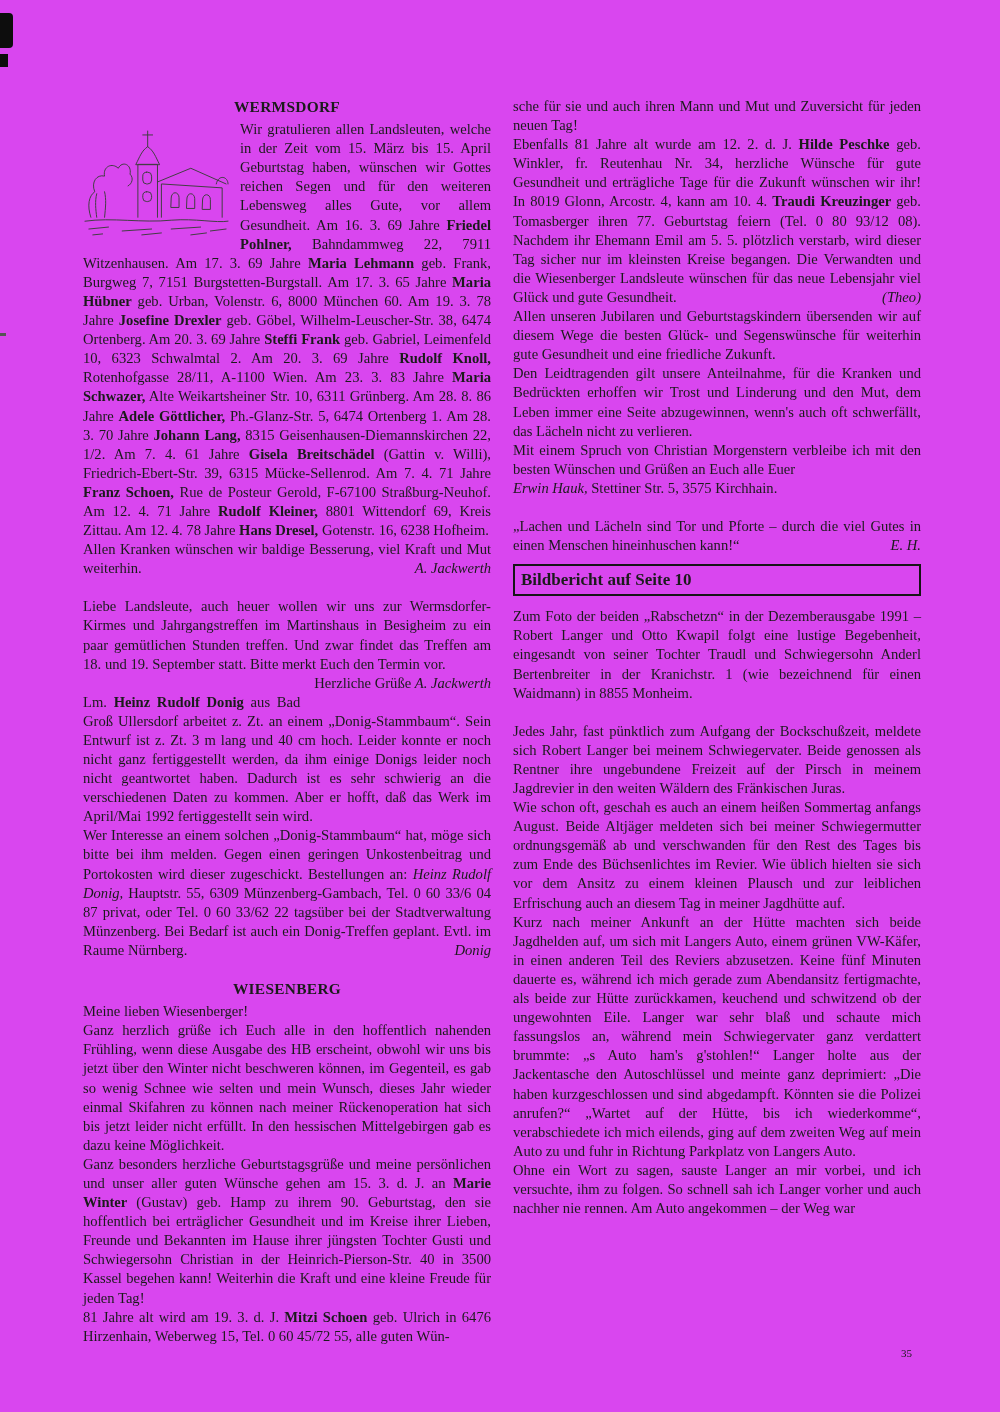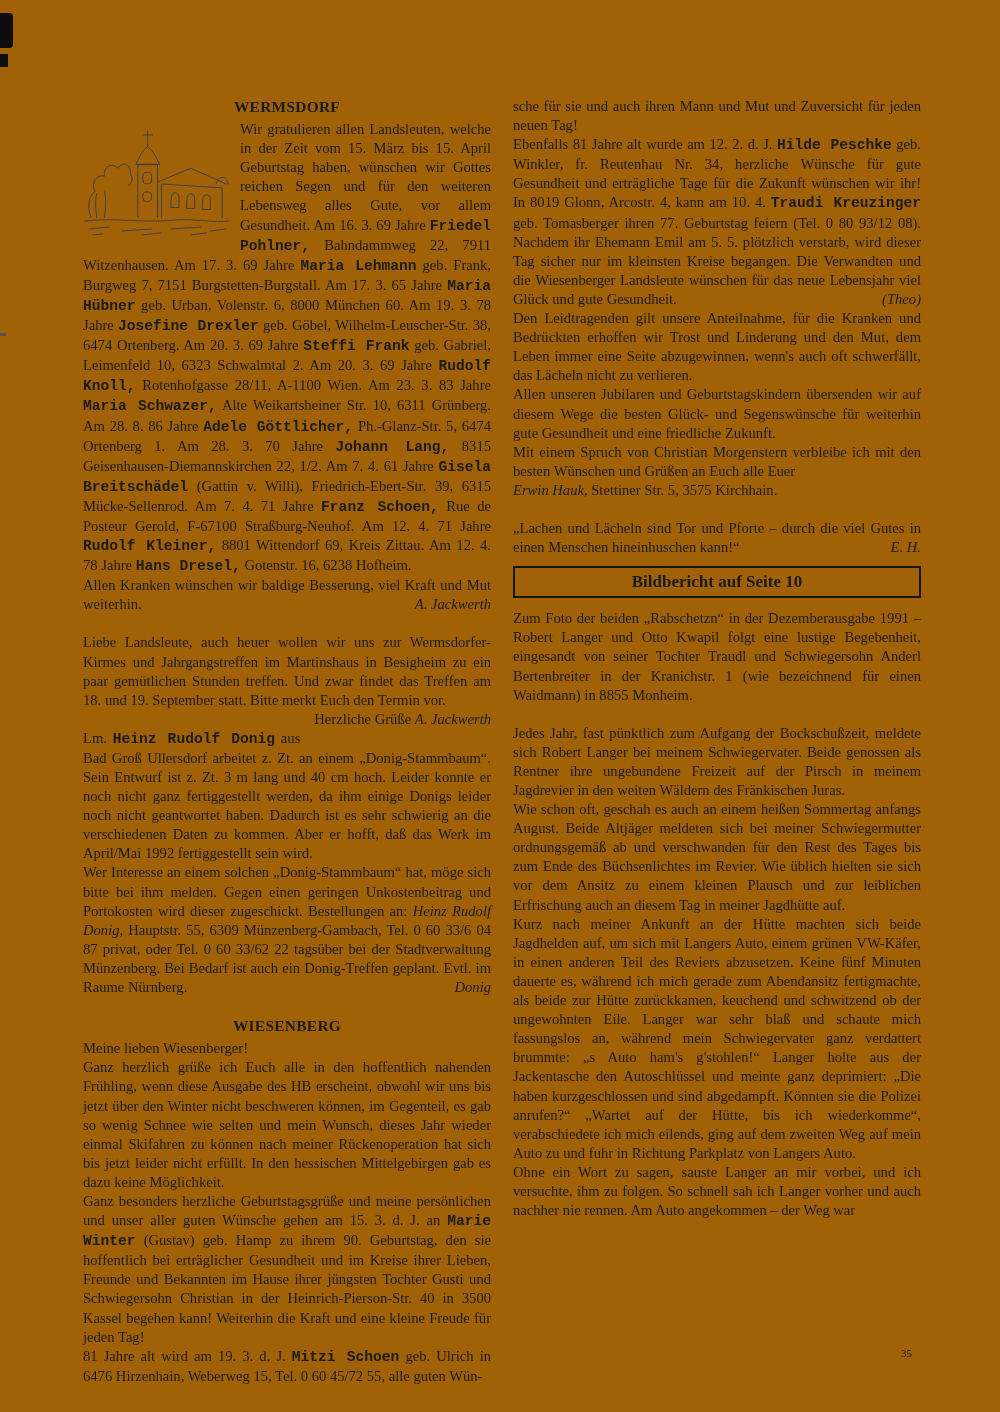--- a/index.html
+++ b/index.html
@@ -1,34 +1,34 @@
 <!DOCTYPE html>
 <html><head>
 <meta charset="utf-8">
 <style>
   * { box-sizing: border-box; }
   html, body { margin: 0; padding: 0; background: #ffffff; }
   .page {
     position: relative; width: 1000px; height: 1412px; overflow: hidden;
-    background: #a16207; color: #1b1b1b;
+    background: #d946ef; color: #1b1b1b;
     font-family: "Liberation Serif", serif;
     font-size: 14.6px; line-height: 19.1px;
   }
   .columns { position: absolute; left: 83px; top: 97px; width: 838px; display: flex; gap: 22px; }
   .col { width: 408px; }
   p { margin: 0; text-align: justify; hyphens: auto; -webkit-hyphens: auto; }
-  .b { font-weight: 700; font-family: Liberation Mono, monospace; }
+  .b { font-weight: 700; }
   .i { font-style: italic; }
   .sig { float: right; padding-left: 14px; }
   .gap { height: 19px; }
   .heading { margin: 0 0 4px; text-align: center; font-weight: 700; font-size: 15.4px; letter-spacing: .3px; }
   .center { text-align: left; }
   .bold-line { font-weight: 700; }
   .church { float: left; width: 147px; height: 118px; margin: 2px 10px 2px 0; }
-  .box { border: 2px solid #151515; margin: 9px 0 11px; padding: 4px 6px 5px; text-align: center; font-weight: 700; font-size: 17px; }
+  .box { border: 2px solid #151515; margin: 9px 0 11px; padding: 4px 6px 5px; text-align: left; font-weight: 700; font-size: 17px; }
   .pageno { position: absolute; left: 901px; top: 1344px; font-size: 11px; }
   .mark { position: absolute; background: #0d0d0d; }
   .m1 { left: 0; top: 13px; width: 13px; height: 35px; border-radius: 0 4px 4px 0; }
   .m2 { left: 0; top: 54px; width: 8px; height: 13px; }
   .m3 { left: 0; top: 333px; width: 6px; height: 3px; background: #555; }
 </style>
 </head>
 <body>
 
 <div class="page" lang="de">
@@ -79,22 +79,22 @@
       <div class="heading">WIESENBERG</div>
       <p>Meine lieben Wiesenberger!</p>
       <p>Ganz herzlich grüße ich Euch alle in den hoffentlich nahenden Frühling, wenn diese Ausgabe des HB erscheint, obwohl wir uns bis jetzt über den Winter nicht beschweren können, im Gegenteil, es gab so wenig Schnee wie selten und mein Wunsch, dieses Jahr wieder einmal Skifahren zu können nach meiner Rückenoperation hat sich bis jetzt leider nicht erfüllt. In den hessischen Mittelgebirgen gab es dazu keine Möglichkeit.</p>
       <p><span>Ganz besonders herzliche Geburtstagsgrüße und meine persönlichen und unser aller guten Wünsche gehen am 15. 3. d. J. an </span><span class="b">Marie Winter</span><span> (Gustav) geb. Hamp zu ihrem 90. Geburtstag, den sie hoffentlich bei erträglicher Gesundheit und im Kreise ihrer Lieben, Freunde und Bekannten im Hause ihrer jüngsten Tochter Gusti und Schwiegersohn Christian in der Heinrich-Pierson-Str. 40 in 3500 Kassel begehen kann! Weiterhin die Kraft und eine kleine Freude für jeden Tag!</span></p>
       <p><span>81 Jahre alt wird am 19. 3. d. J. </span><span class="b">Mitzi Schoen</span><span> geb. Ulrich in 6476 Hirzenhain, Weberweg 15, Tel. 0 60 45/72 55, alle guten Wün-</span></p>
     </div>
 
     <div class="col">
       <p>sche für sie und auch ihren Mann und Mut und Zuversicht für jeden neuen Tag!</p>
       <p><span>Ebenfalls 81 Jahre alt wurde am 12. 2. d. J. </span><span class="b">Hilde Peschke</span><span> geb. Winkler, fr. Reutenhau Nr. 34, herzliche Wünsche für gute Gesundheit und erträgliche Tage für die Zukunft wünschen wir ihr! In 8019 Glonn, Arcostr. 4, kann am 10. 4. </span><span class="b">Traudi Kreuzinger</span><span> geb. Tomasberger ihren 77. Geburtstag feiern (Tel. 0 80 93/12 08). Nachdem ihr Ehemann Emil am 5. 5. plötzlich verstarb, wird dieser Tag sicher nur im kleinsten Kreise begangen. Die Verwandten und die Wiesenberger Landsleute wünschen für das neue Lebensjahr viel Glück und gute Gesundheit.</span><span class="sig"><span class="i">(Theo)</span></span></p>
+      <p>Allen unseren Jubilaren und Geburtstagskindern übersenden wir auf diesem Wege die besten Glück- und Segenswünsche für weiterhin gute Gesundheit und eine friedliche Zukunft.</p>
       <p>Den Leidtragenden gilt unsere Anteilnahme, für die Kranken und Bedrückten erhoffen wir Trost und Linderung und den Mut, dem Leben immer eine Seite abzugewinnen, wenn's auch oft schwerfällt, das Lächeln nicht zu verlieren.</p>
-      <p>Allen unseren Jubilaren und Geburtstagskindern übersenden wir auf diesem Wege die besten Glück- und Segenswünsche für weiterhin gute Gesundheit und eine friedliche Zukunft.</p>
       <p>Mit einem Spruch von Christian Morgenstern verbleibe ich mit den besten Wünschen und Grüßen an Euch alle Euer</p>
       <p class="center"><span class="i">Erwin Hauk,</span><span> Stettiner Str. 5, 3575 Kirchhain.</span></p>
       <div class="gap"></div>
       <p><span>„Lachen und Lächeln sind Tor und Pforte – durch die viel Gutes in einen Menschen hineinhuschen kann!“</span><span class="sig"><span class="i">E. H.</span></span></p>
 
       <div class="box">Bildbericht auf Seite 10</div>
 
       <p>Zum Foto der beiden „Rabschetzn“ in der Dezemberausgabe 1991 – Robert Langer und Otto Kwapil folgt eine lustige Begebenheit, eingesandt von seiner Tochter Traudl und Schwiegersohn Anderl Bertenbreiter in der Kranichstr. 1 (wie bezeichnend für einen Waidmann) in 8855 Monheim.</p>
       <div class="gap"></div>
       <p>Jedes Jahr, fast pünktlich zum Aufgang der Bockschußzeit, meldete sich Robert Langer bei meinem Schwiegervater. Beide genossen als Rentner ihre ungebundene Freizeit auf der Pirsch in meinem Jagdrevier in den weiten Wäldern des Fränkischen Juras.</p>

